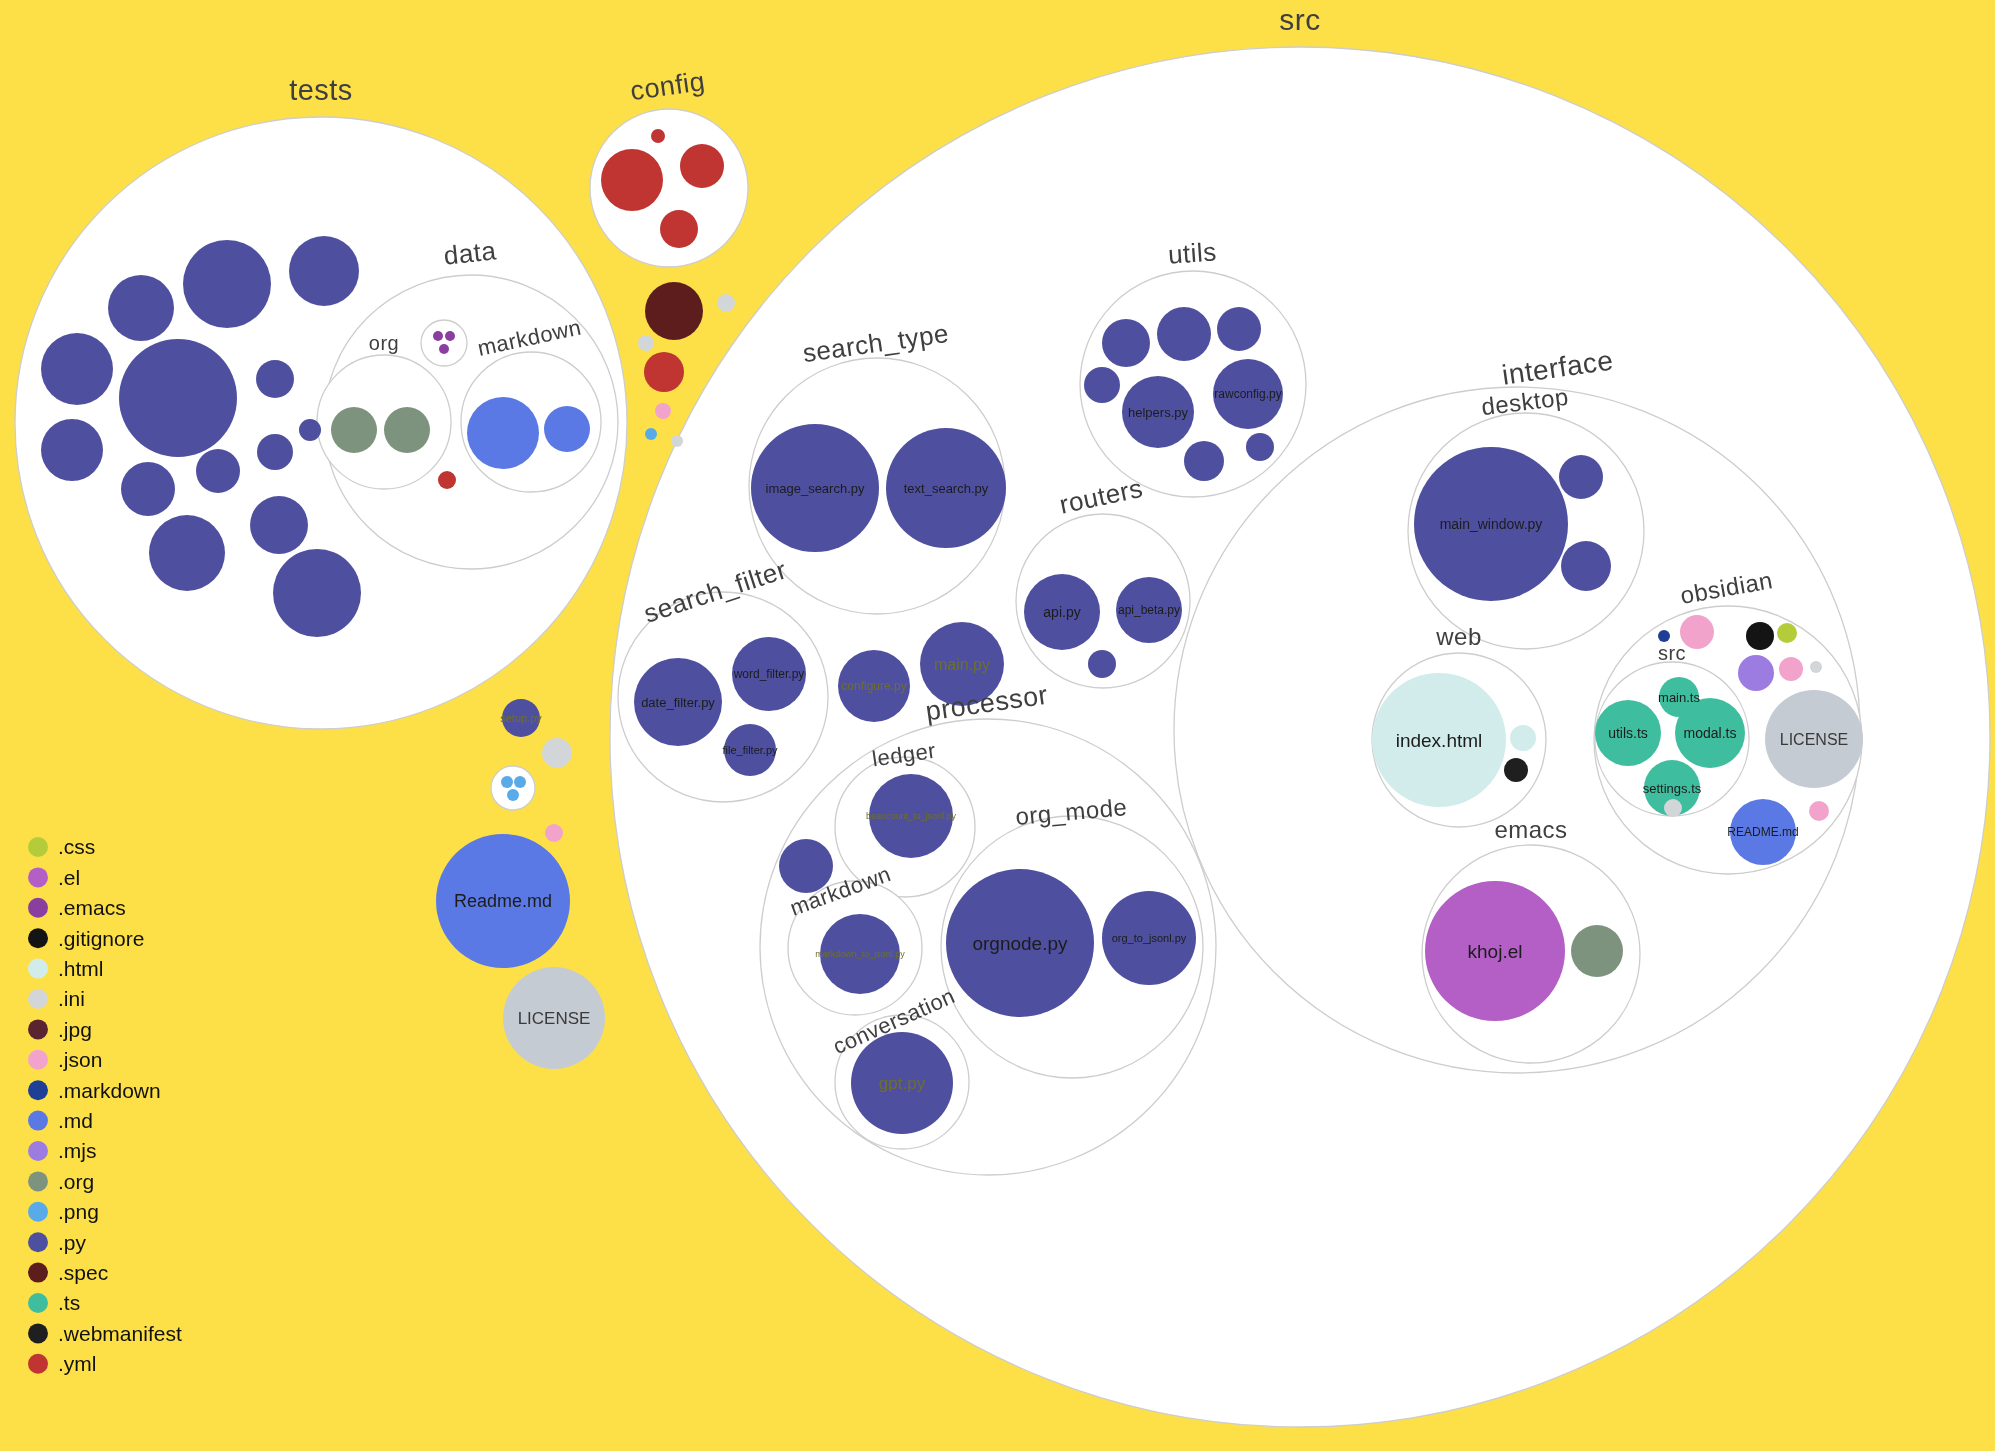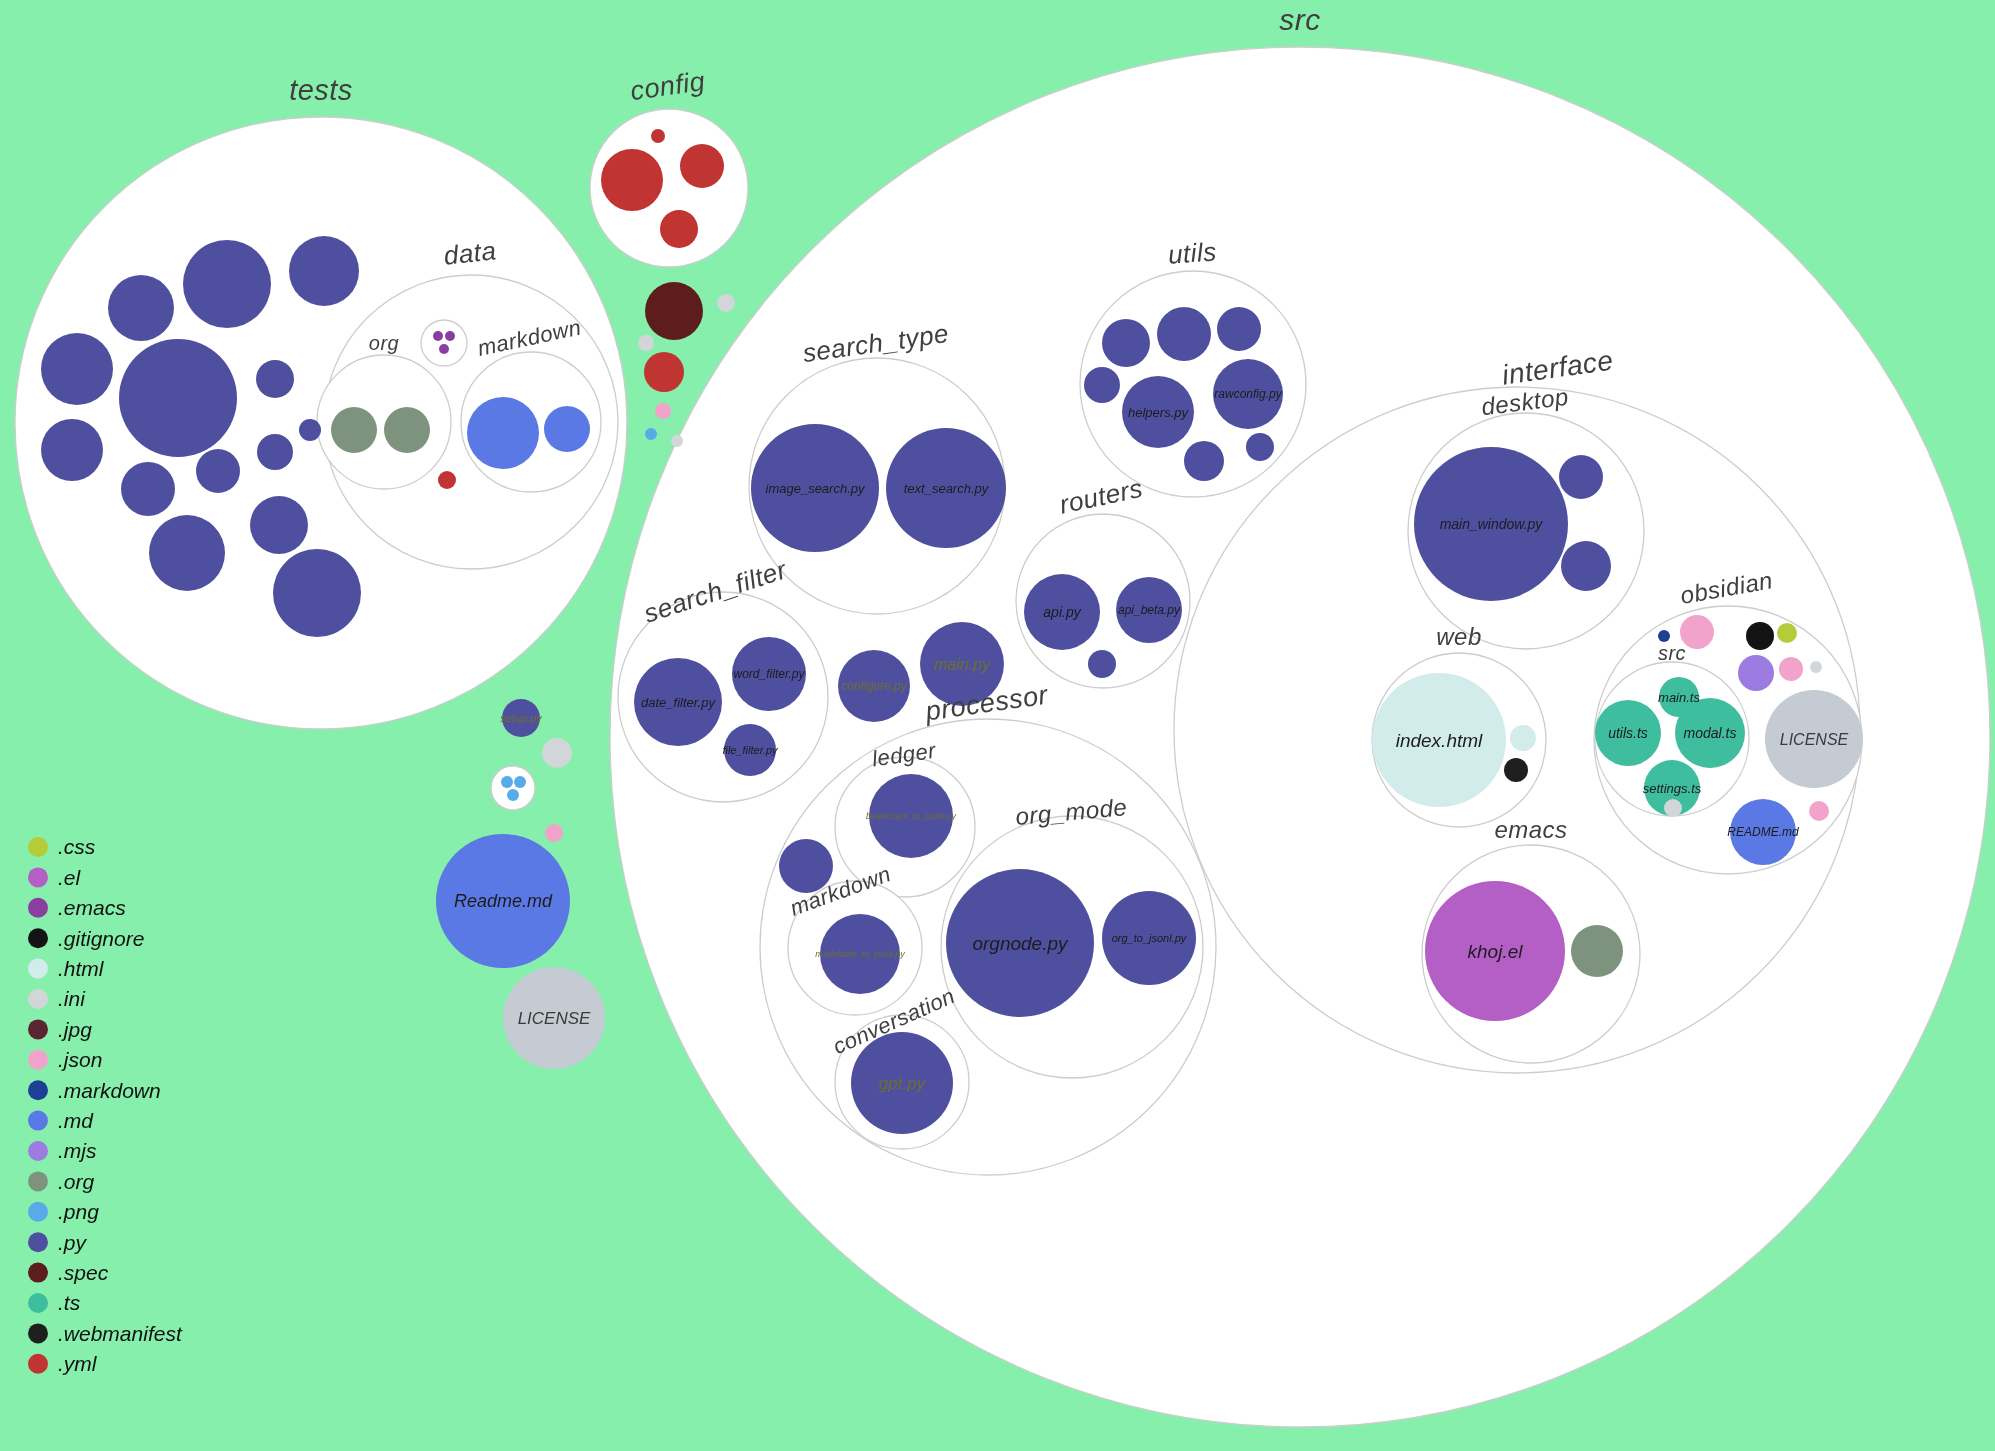--- a/index.html
+++ b/index.html
@@ -1,16 +1,16 @@
 <!DOCTYPE html>
 <html><head>
 <meta charset="utf-8">
 <style>
   html,body{margin:0;padding:0;background:#ffffff;}
-  .stage{position:relative;width:1995px;height:1451px;background:#86efac;overflow:hidden;font-style:italic;}
+  .stage{position:relative;width:1995px;height:1451px;background:#fde047;overflow:hidden;}
   svg text{font-family:"Liberation Sans","DejaVu Sans",sans-serif;}
   svg .folder-label{letter-spacing:0.5px;}
 </style>
 </head>
 <body>
 
 <div class="stage">
   <svg id="chart" viewBox="0 0 1995 1451" width="1995" height="1451">
     <g id="layer-circles">
         <circle cx="1300" cy="737" r="690" fill="#ffffff" stroke="#cdcdcd" stroke-width="1.3"></circle>

